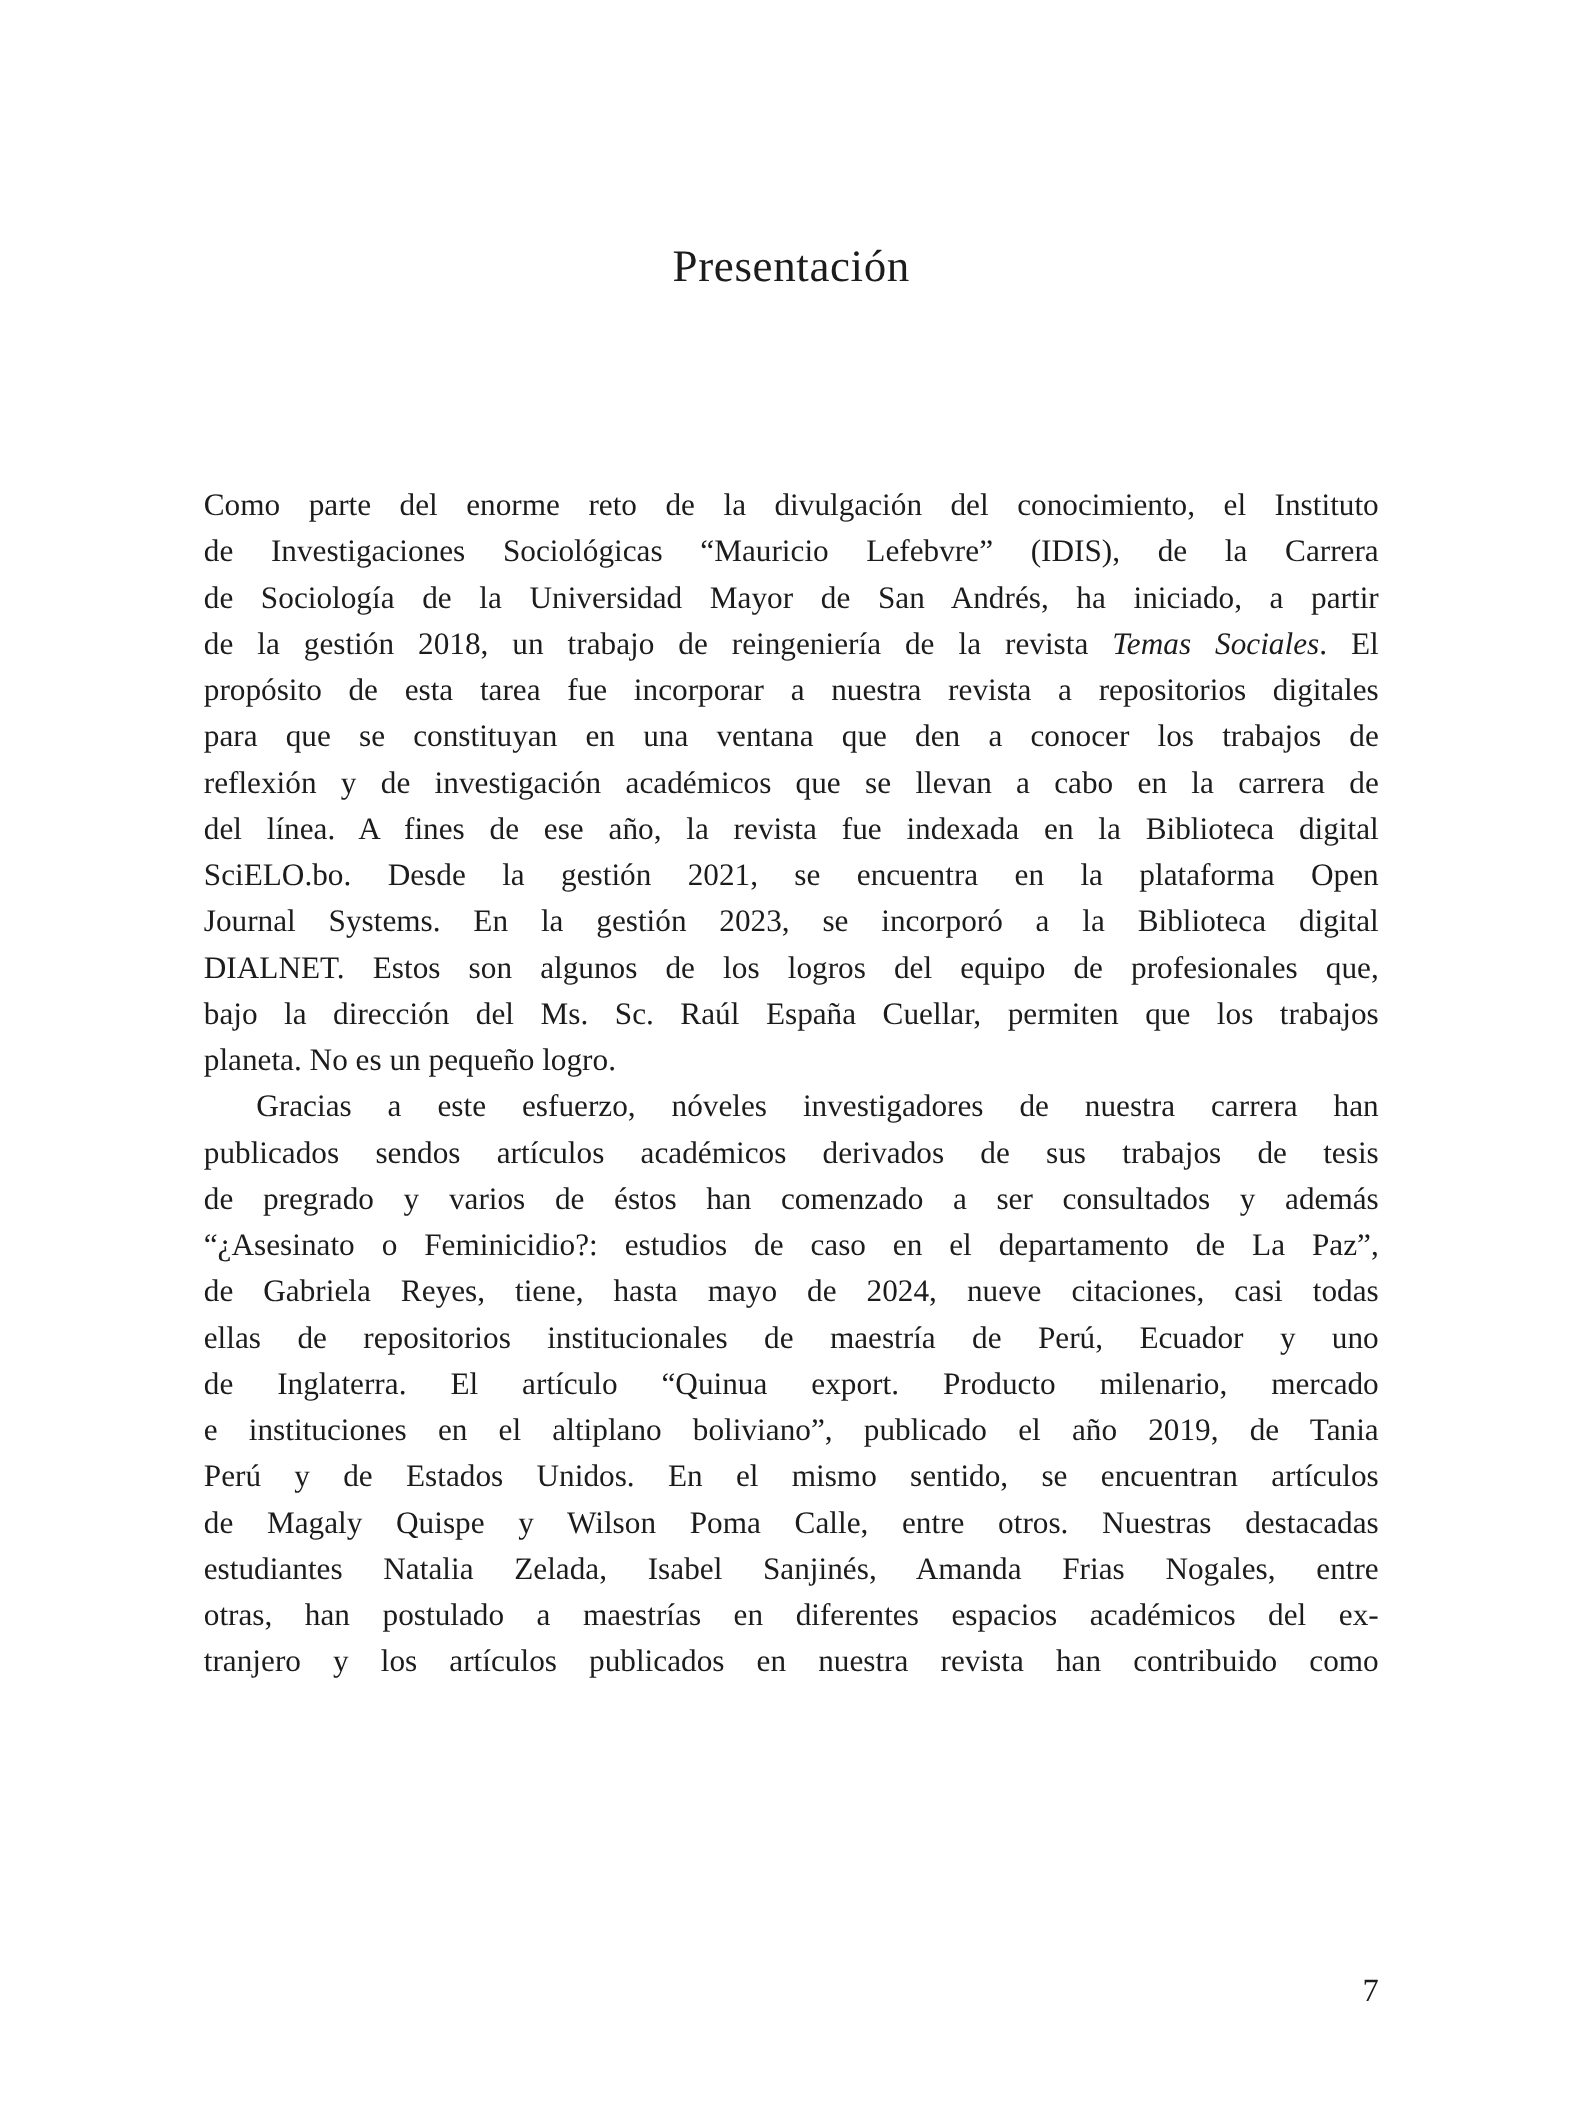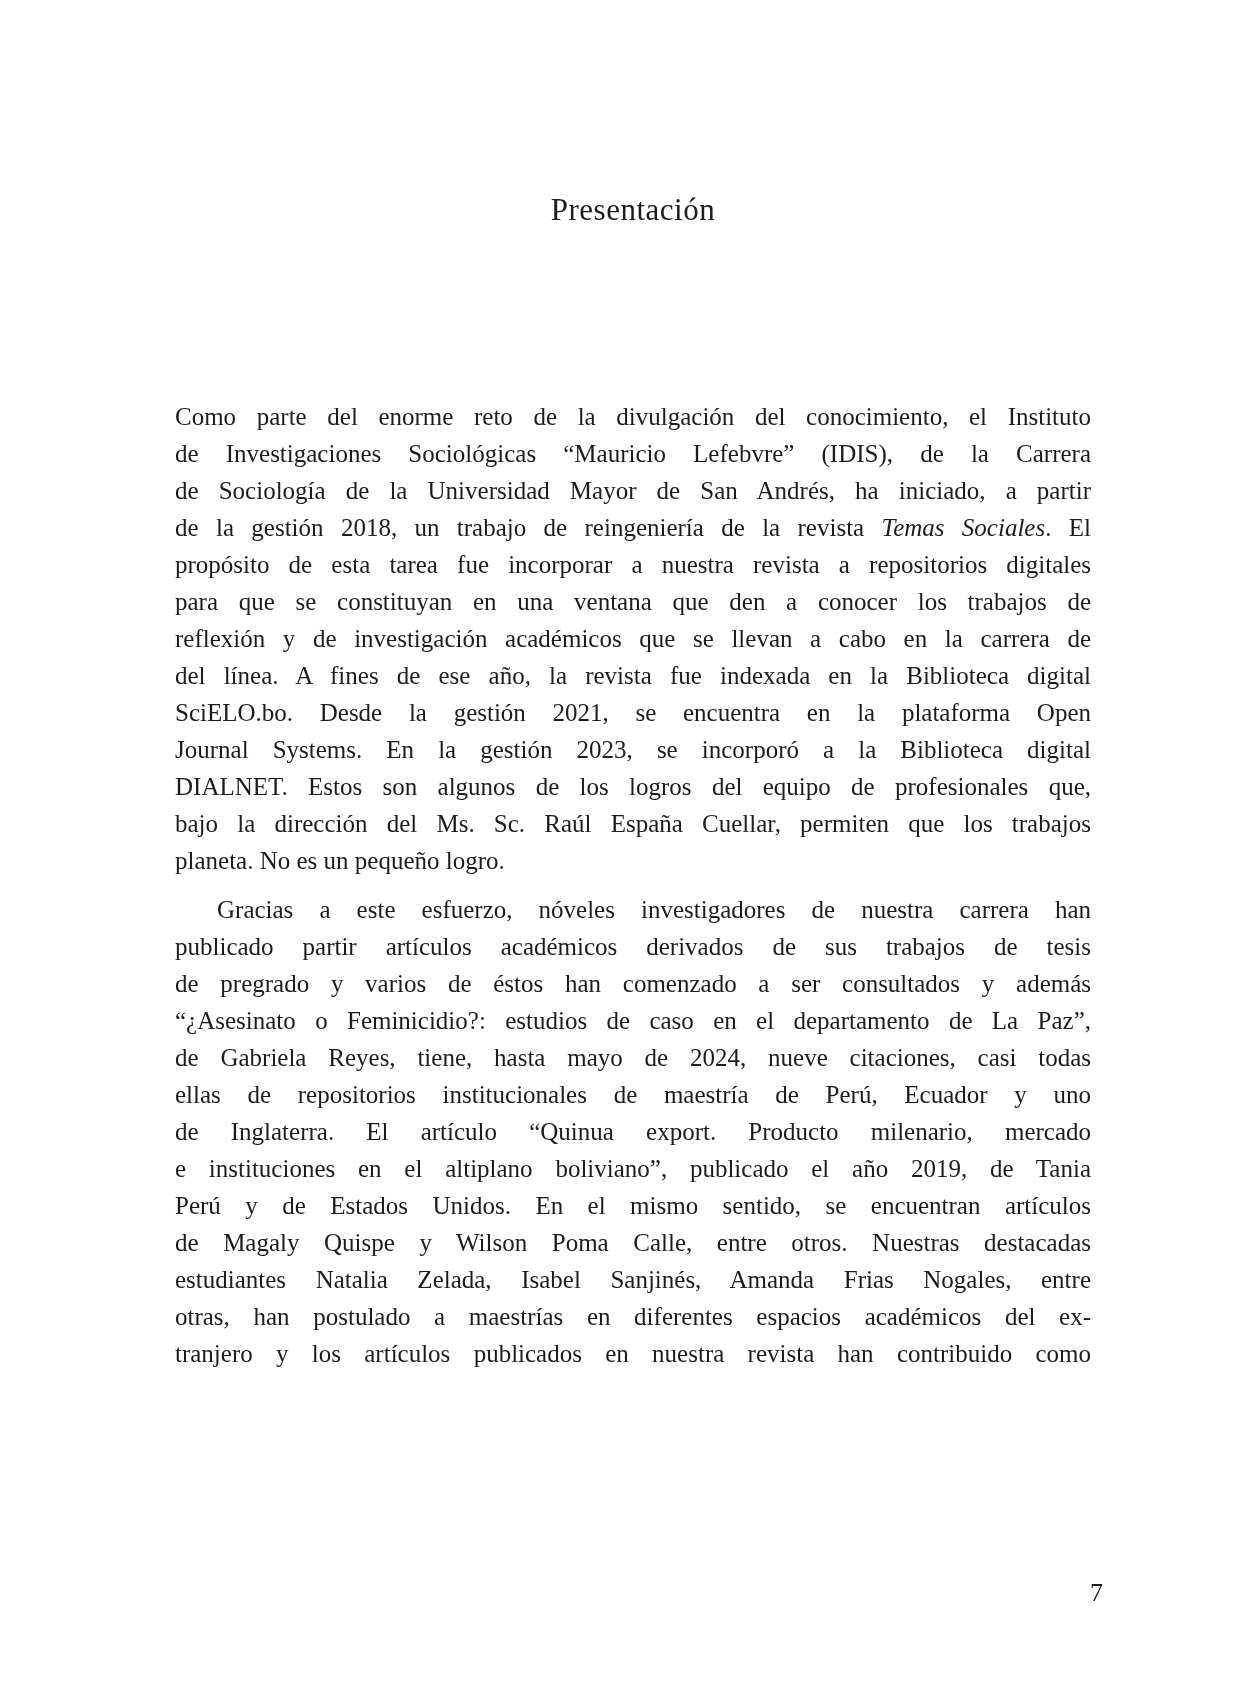--- a/index.html
+++ b/index.html
@@ -15,33 +15,33 @@
     color: #1c1c1c;
     font-family: "Liberation Serif", "DejaVu Serif", serif;
     overflow: hidden;
   }
   .page-title {
     position: absolute;
     top: 192px;
     left: 163px;
     width: 940px;
     text-align: center;
-    font-size: 31px;
+    font-size: 36px;
     font-weight: normal;
     letter-spacing: 0.5px;
     margin: 0;
   }
   .page-body {
     position: absolute;
     top: 386px;
     left: 163px;
     width: 940px;
   }
   .paragraph {
-    margin: 12px;
+    margin: 0;
     padding: 0;
   }
   .line {
     font-size: 25px;
     line-height: 37px;
     white-space: normal;
     text-align: justify;
     text-align-last: justify;
     -moz-text-align-last: justify;
   }
@@ -81,21 +81,21 @@
         <div class="line"><span>reflexión y de investigación académicos que se llevan a cabo en la carrera de</span></div>
         <div class="line"><span>del línea. A fines de ese año, la revista fue indexada en la Biblioteca digital</span></div>
         <div class="line"><span>SciELO.bo. Desde la gestión 2021, se encuentra en la plataforma Open</span></div>
         <div class="line"><span>Journal Systems. En la gestión 2023, se incorporó a la Biblioteca digital</span></div>
         <div class="line"><span>DIALNET. Estos son algunos de los logros del equipo de profesionales que,</span></div>
         <div class="line"><span>bajo la dirección del Ms. Sc. Raúl España Cuellar, permiten que los trabajos</span></div>
         <div class="line line-last"><span>planeta. No es un pequeño logro.</span></div>
       </div>
       <div class="paragraph">
         <div class="line line-indent"><span>Gracias a este esfuerzo, nóveles investigadores de nuestra carrera han</span></div>
-        <div class="line"><span>publicado partir artículos académicos derivados de sus trabajos de tesis</span></div>
+        <div class="line"><span>publicados sendos artículos académicos derivados de sus trabajos de tesis</span></div>
         <div class="line"><span>de pregrado y varios de éstos han comenzado a ser consultados y además</span></div>
         <div class="line"><span>“¿Asesinato o Feminicidio?: estudios de caso en el departamento de La Paz”,</span></div>
         <div class="line"><span>de Gabriela Reyes, tiene, hasta mayo de 2024, nueve citaciones, casi todas</span></div>
         <div class="line"><span>ellas de repositorios institucionales de maestría de Perú, Ecuador y uno</span></div>
         <div class="line"><span>de Inglaterra. El artículo “Quinua export. Producto milenario, mercado</span></div>
         <div class="line"><span>e instituciones en el altiplano boliviano”, publicado el año 2019, de Tania</span></div>
         <div class="line"><span>Perú y de Estados Unidos. En el mismo sentido, se encuentran artículos</span></div>
         <div class="line"><span>de Magaly Quispe y Wilson Poma Calle, entre otros. Nuestras destacadas</span></div>
         <div class="line"><span>estudiantes Natalia Zelada, Isabel Sanjinés, Amanda Frias Nogales, entre</span></div>
         <div class="line"><span>otras, han postulado a maestrías en diferentes espacios académicos del ex-</span></div>

